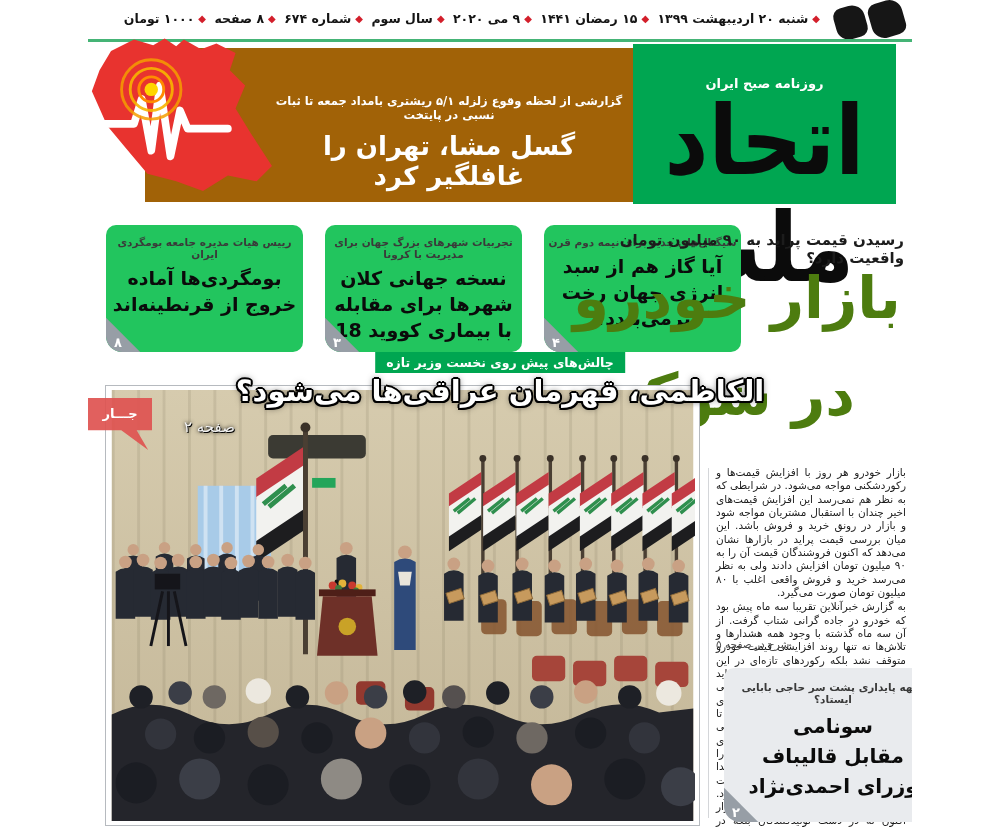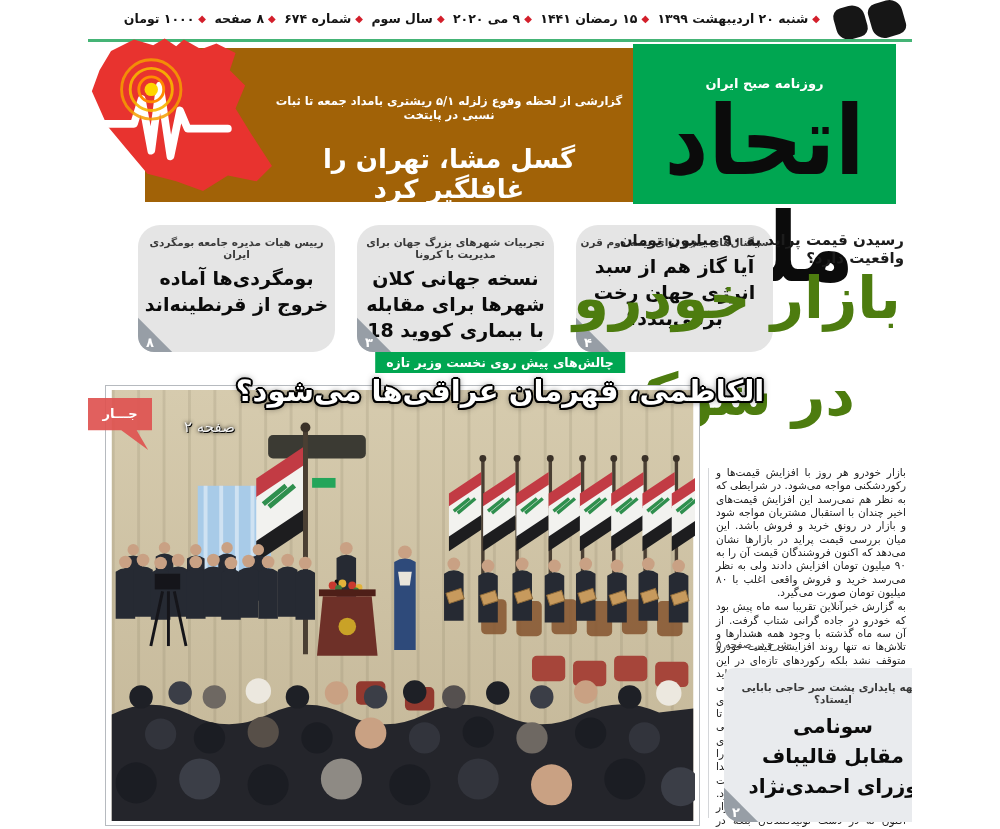--- a/index.html
+++ b/index.html
@@ -20,26 +20,26 @@
   
   .masthead{position:absolute;top:44px;left:545px;right:16px;height:160px;background:#00a651;}
   .masthead .subtitle{position:absolute;top:32px;left:0;right:0;text-align:center;color:#ffffff;font-size:13px;font-weight:bold;}
   .masthead .title{position:absolute;top:44px;left:0;right:0;text-align:center;color:#0b0b0b;
     font-size:86px;font-weight:bold;line-height:1.1;transform:scaleY(1.12);transform-origin:top center;}
 
   
   .quake{position:absolute;top:48px;left:57px;width:488px;height:154px;background:#a16207;}
   .quake-text{position:absolute;left:128px;right:8px;top:46px;text-align:center;color:#fff;}
   .quake-text .kicker{font-size:11.5px;font-weight:bold;}
-  .quake-text .head{font-size:26px;font-weight:900;margin-top:22px;}
+  .quake-text .head{font-size:26px;font-weight:900;margin-top:9px;}
   .quake-text .pnote{font-size:10.5px;margin-top:12px;text-align:left;padding-left:14px;}
   .iran-map{position:absolute;top:30px;left:-4px;width:192px;height:182px;}
 
   
-  .newsbox{position:absolute;top:225px;width:197px;height:127px;background:#e5e5e5;border-radius:22px;border-bottom-left-radius:16px;margin-left:32px;}
+  .newsbox{position:absolute;top:225px;width:197px;height:127px;background:#22c55e;border-radius:10px;border-bottom-left-radius:16px;}
   .newsbox .kicker{font-size:10.5px;color:#3a3a3a;text-align:center;margin-top:11px;font-weight:bold;}
   .newsbox .head{font-size:19px;font-weight:900;color:#0b0b0b;text-align:center;line-height:1.38;margin-top:5px;}
   .box-gas{left:456px;} .box-cities{left:237px;} .box-eco{left:18px;}
   .fold{position:absolute;left:0;bottom:0;width:38px;height:38px;background:#979ea6;
     clip-path:polygon(0 10%,90% 100%,0 100%);border-bottom-left-radius:16px;}
   .fold span{position:absolute;left:8px;bottom:2px;color:#fff;font-size:13px;font-weight:900;}
 
   
   .lead-kicker{position:absolute;top:231px;right:8px;width:334px;text-align:right;font-size:15px;font-weight:bold;color:#1c1c1c;}
   .lead-head{position:absolute;top:250px;right:8px;width:334px;text-align:center;color:#4d7c0f;font-weight:900;font-size:58px;line-height:1.68;}

